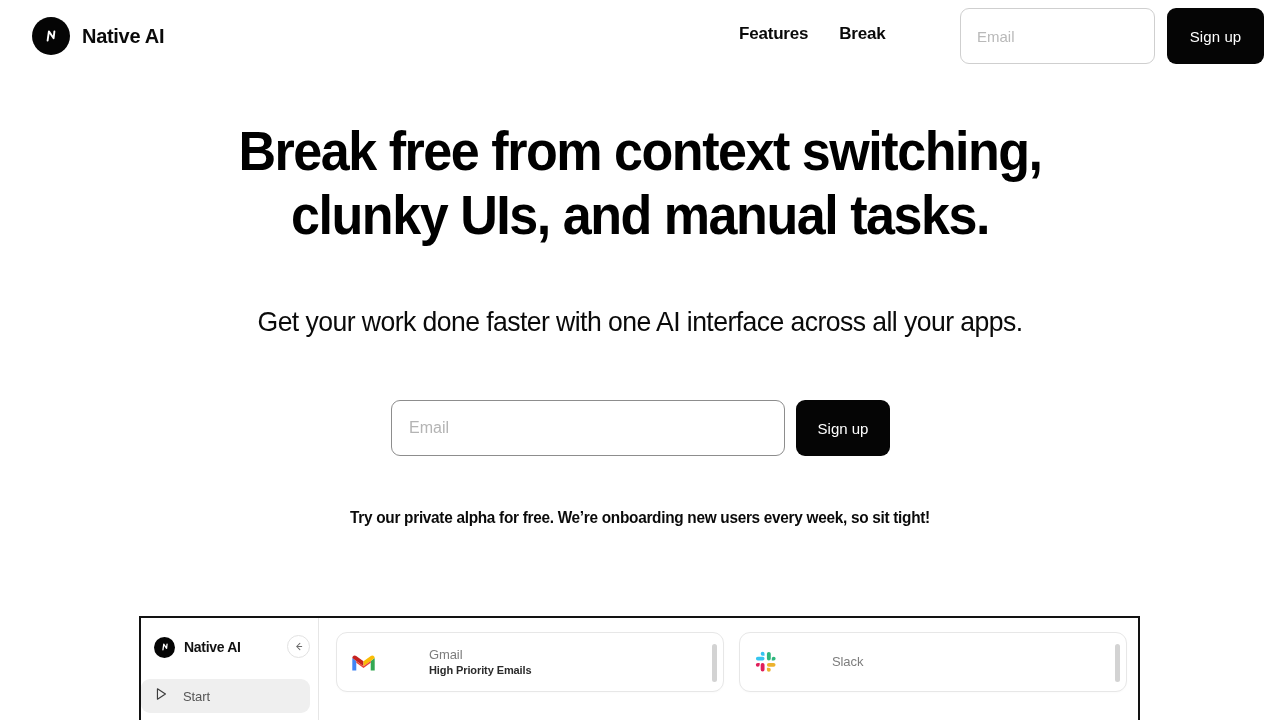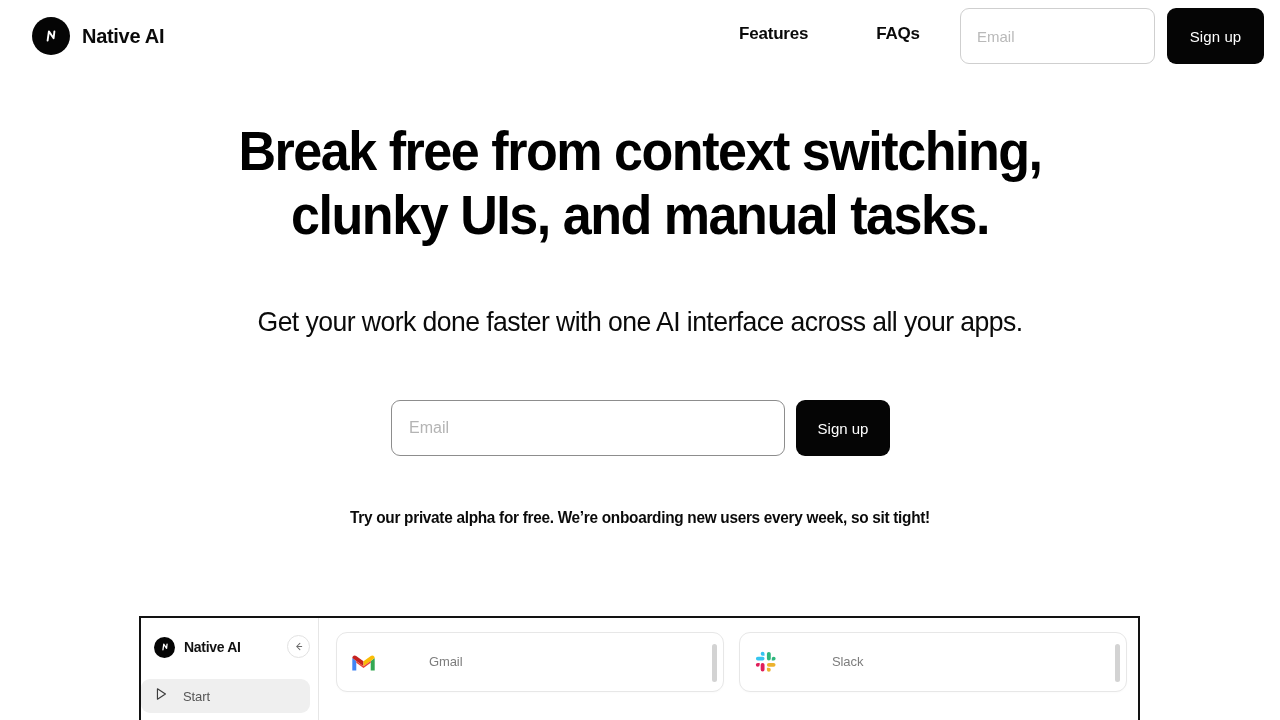--- a/index.html
+++ b/index.html
@@ -31,21 +31,21 @@
   }
   .logo-circle svg{ display:block; }
   .brand-name{
     font-size:20px; font-weight:bold;
     letter-spacing:-0.3px; color:#0a0a0a;
     white-space:nowrap;
   }
 
   .nav-links{
     position:absolute; left:739px; top:24px;
-    display:flex; align-items:center; gap:68px;justify-content:space-between;
+    display:flex; align-items:center; gap:31px;justify-content:space-between;
   }
   .nav-link{
     font-size:17px; font-weight:bold; color:#0a0a0a;
     letter-spacing:-0.2px; text-decoration:none;
     white-space:nowrap; cursor:pointer;
   }
 
   .nav-email{
     position:absolute; left:960px; top:8px;
     width:195px; height:56px;
@@ -216,21 +216,21 @@
     <div class="logo-circle">
       <svg width="20" height="20" viewBox="0 0 20 20" aria-hidden="true">
         <path d="M6.6 14.6 L7.9 5.4 L12.6 12.2 L13.4 5.4" stroke="#ffffff" stroke-width="1.9" fill="none" stroke-linecap="round" stroke-linejoin="round"></path>
       </svg>
     </div>
     <span class="brand-name">Native AI</span>
   </div>
 
   <div class="nav-links">
     <a class="nav-link" href="#">Features</a>
-    <a class="nav-link" href="#">FAQs</a>
+    <a class="nav-link" href="#">Break</a>
   </div>
 
   <input class="nav-email" type="email" placeholder="Email" style="">
 
   <button class="nav-signup">Sign up</button>
 </div>
 
 <div class="hero">
 
   <h1 class="headline">
@@ -286,20 +286,21 @@
             <path d="M1.2 18.4 V5.2 A2.6 2.6 0 0 1 5.3 3.1 L13 8.8 L20.7 3.1 A2.6 2.6 0 0 1 24.8 5.2 V18.4 H20.6 V8.3 L13 13.9 L5.4 8.3 V18.4 Z" fill="none"></path>
             <path d="M1.2 18.4 H5.4 V8.3 L1.2 5.2 Z" fill="#4285F4"></path>
             <path d="M20.6 18.4 H24.8 V5.2 L20.6 8.3 Z" fill="#34A853"></path>
             <path d="M1.2 5.2 A2.6 2.6 0 0 1 5.3 3.1 L13 8.8 L13 13.9 L5.4 8.3 L1.2 5.2 Z" fill="#C5221F"></path>
             <path d="M24.8 5.2 A2.6 2.6 0 0 0 20.7 3.1 L13 8.8 L13 13.9 L20.6 8.3 L24.8 5.2 Z" fill="#FBBC04"></path>
             <path d="M5.4 8.3 L13 13.9 L20.6 8.3 L20.6 10.2 L13 15.8 L5.4 10.2 Z" fill="#EA4335"></path>
           </svg>
         </span>
         <div class="app-card-text">
           <div class="app-card-title">Gmail</div>
+          <div class="app-card-sub">High Priority Emails</div>
         </div>
         <div class="app-card-scroll"></div>
       </div>
 
       <div class="app-card">
         <span class="app-card-icon">
           <svg width="22" height="22" viewBox="0 0 24 24" aria-hidden="true">
             <path d="M5.1 15.1a2.1 2.1 0 1 1-2.1-2.1h2.1zM6.2 15.1a2.1 2.1 0 0 1 4.2 0v5.2a2.1 2.1 0 1 1-4.2 0z" fill="#E01E5A"></path>
             <path d="M8.3 5.1a2.1 2.1 0 1 1 2.1-2.1v2.1zM8.3 6.2a2.1 2.1 0 0 1 0 4.2H3.1a2.1 2.1 0 1 1 0-4.2z" fill="#36C5F0"></path>
             <path d="M18.3 8.3a2.1 2.1 0 1 1 2.1 2.1h-2.1zM17.2 8.3a2.1 2.1 0 0 1-4.2 0V3.1a2.1 2.1 0 1 1 4.2 0z" fill="#2EB67D"></path>

